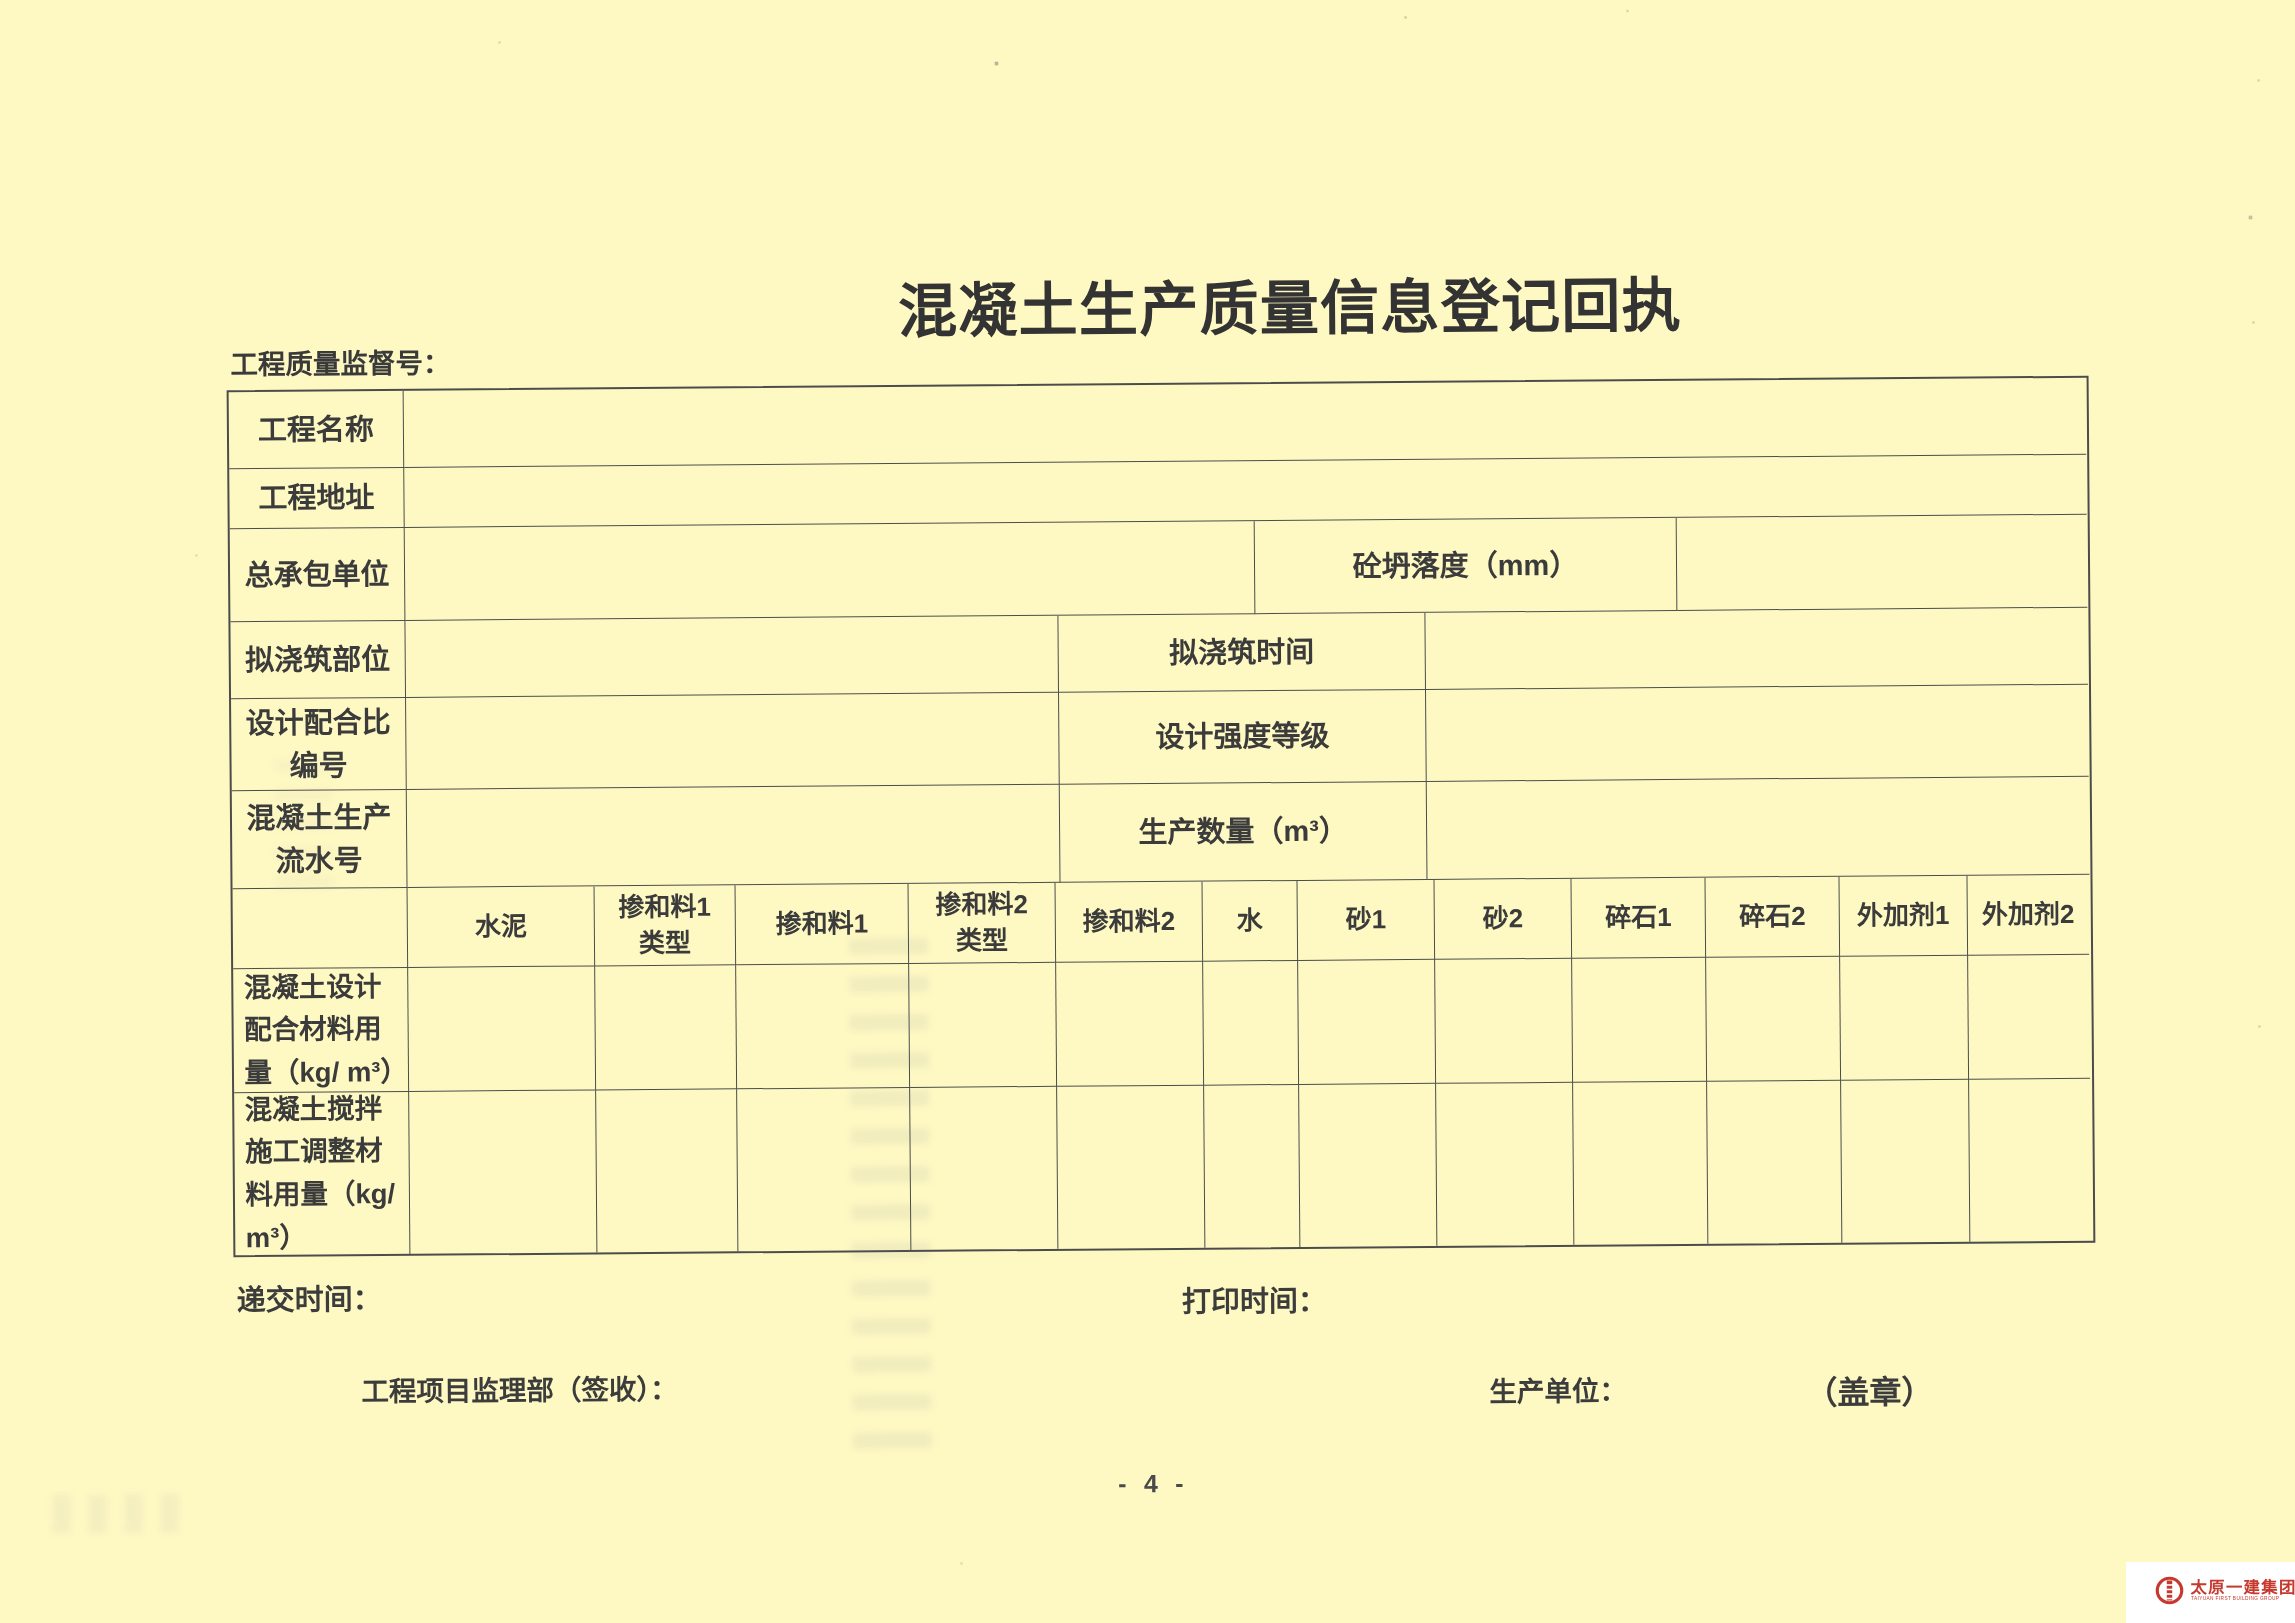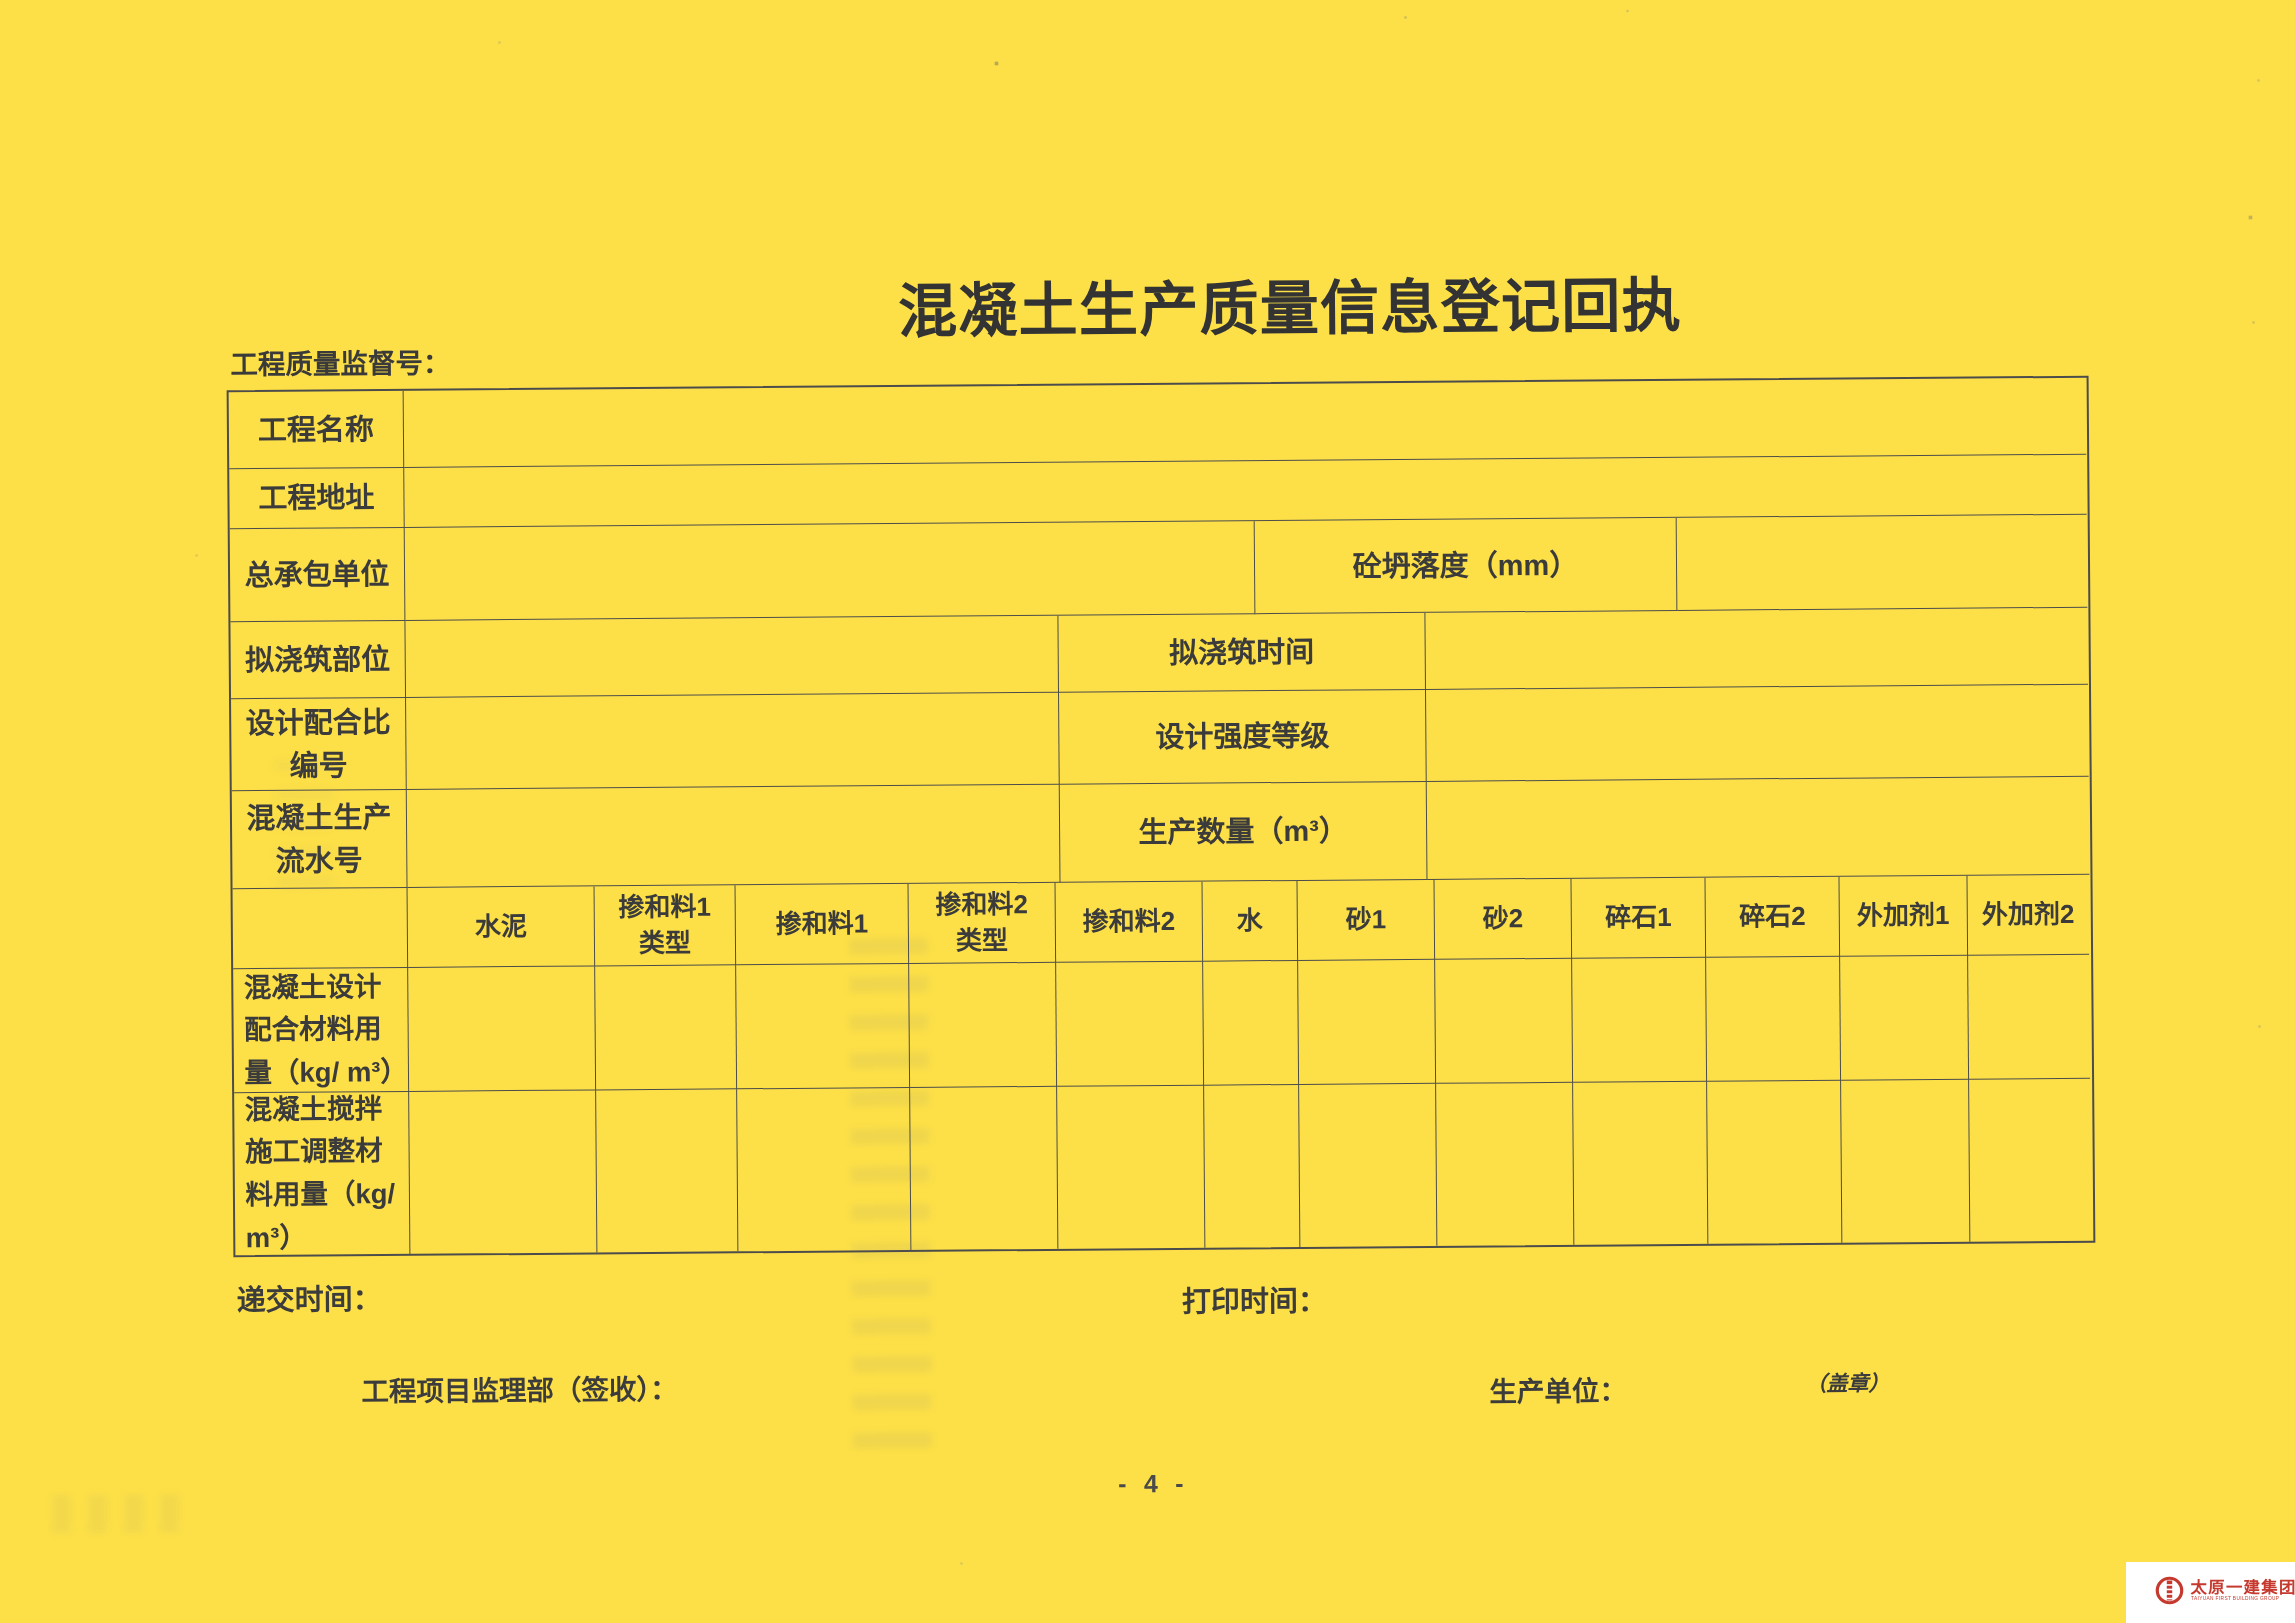--- a/index.html
+++ b/index.html
@@ -1,18 +1,18 @@
 <!DOCTYPE html>
 <html lang="zh-CN" style="font-size:10.5px"><head>
 <meta charset="utf-8">
 <style>
   html,body{margin:0;padding:0;background:#e8e8e8;}
   .page{
     position:relative; width:2295px; height:1623px;
-    background:#fde047; overflow:hidden;
+    background:#fef9c3; overflow:hidden;
     font-family:"Liberation Sans", sans-serif;
     color:#3c3c3c;
   }
   .content{position:absolute; inset:0; transform:rotate(-0.45deg); transform-origin:1159px 818px;}
 
   .title{
     position:absolute; left:898px; top:262px; width:792px;
     font-size:59px; font-weight:bold; letter-spacing:1.3px;
     color:#333; text-align:center; white-space:nowrap;
   }
@@ -53,21 +53,21 @@
   .w4a{width:653px;}  .w4b{width:367px;} .w4c{width:662px;}
   .mc1{width:187px;} .mc2{width:141px;} .mc3{width:173px;} .mc4{width:147px;}
   .mc5{width:147px;} .mc6{width:95px;} .mc7{width:137px;} .mc8{width:137px;}
   .mc9{width:134px;} .mc10{width:134px;} .mc11{width:128px;} .mc12{width:121px;}
 
   
   .submit-time{position:absolute; left:233px; top:1269px; font-size:29px; font-weight:bold;}
   .print-time{position:absolute; left:1178px; top:1278px; font-size:29px; font-weight:bold;}
   .supervisor{position:absolute; left:357px; top:1363px; font-size:27.5px; font-weight:bold;}
   .producer{position:absolute; left:1485px; top:1372px; font-size:27.5px; font-weight:bold;}
-  .seal{position:absolute; left:1801px; top:1372px; font-size:21px; font-weight:bold;font-style:italic;}
+  .seal{position:absolute; left:1801px; top:1372px; font-size:32px; font-weight:bold;}
   .pagenum{position:absolute; left:1113px; top:1469px; font-size:25px; font-weight:bold; color:#4a4a4a; letter-spacing:5.2px;}
 
   
   .logo-band{position:absolute; left:2126px; top:1562px; width:170px; height:62px; background:#fff;}
   .logo{position:absolute; left:2155px; top:1576px; display:flex; align-items:center; gap:6.5px;}
   .emblem{width:29px; height:29px; flex:0 0 auto;}
   .logo-text{display:flex; flex-direction:column; line-height:1.05;}
   .logo-cn{font-size:16.4px; font-weight:bold; color:#c5392e; letter-spacing:1.3px; white-space:nowrap;}
   .logo-en{font-size:5.2px; color:#c5392e; letter-spacing:0.4px; white-space:nowrap; transform:scale(0.92); transform-origin:left top;}
 

